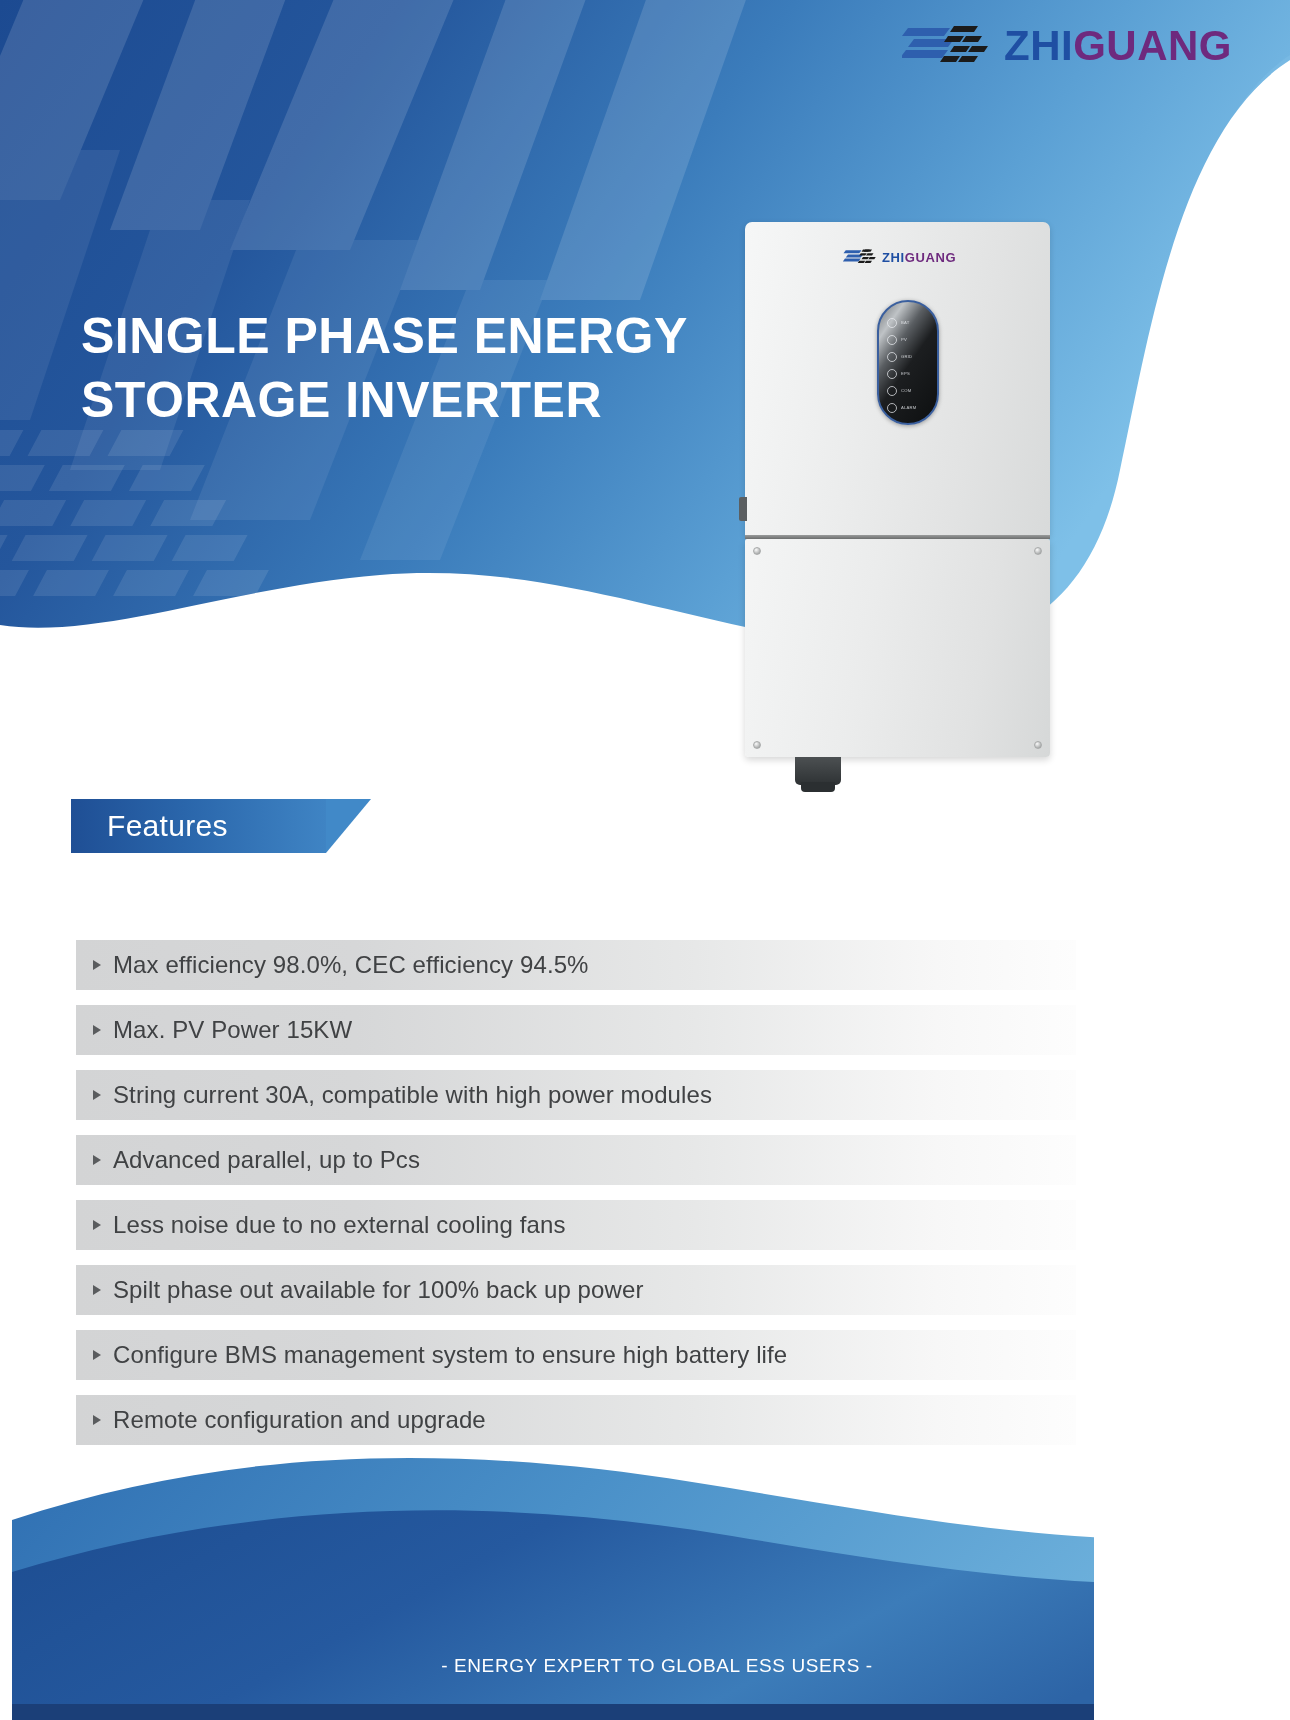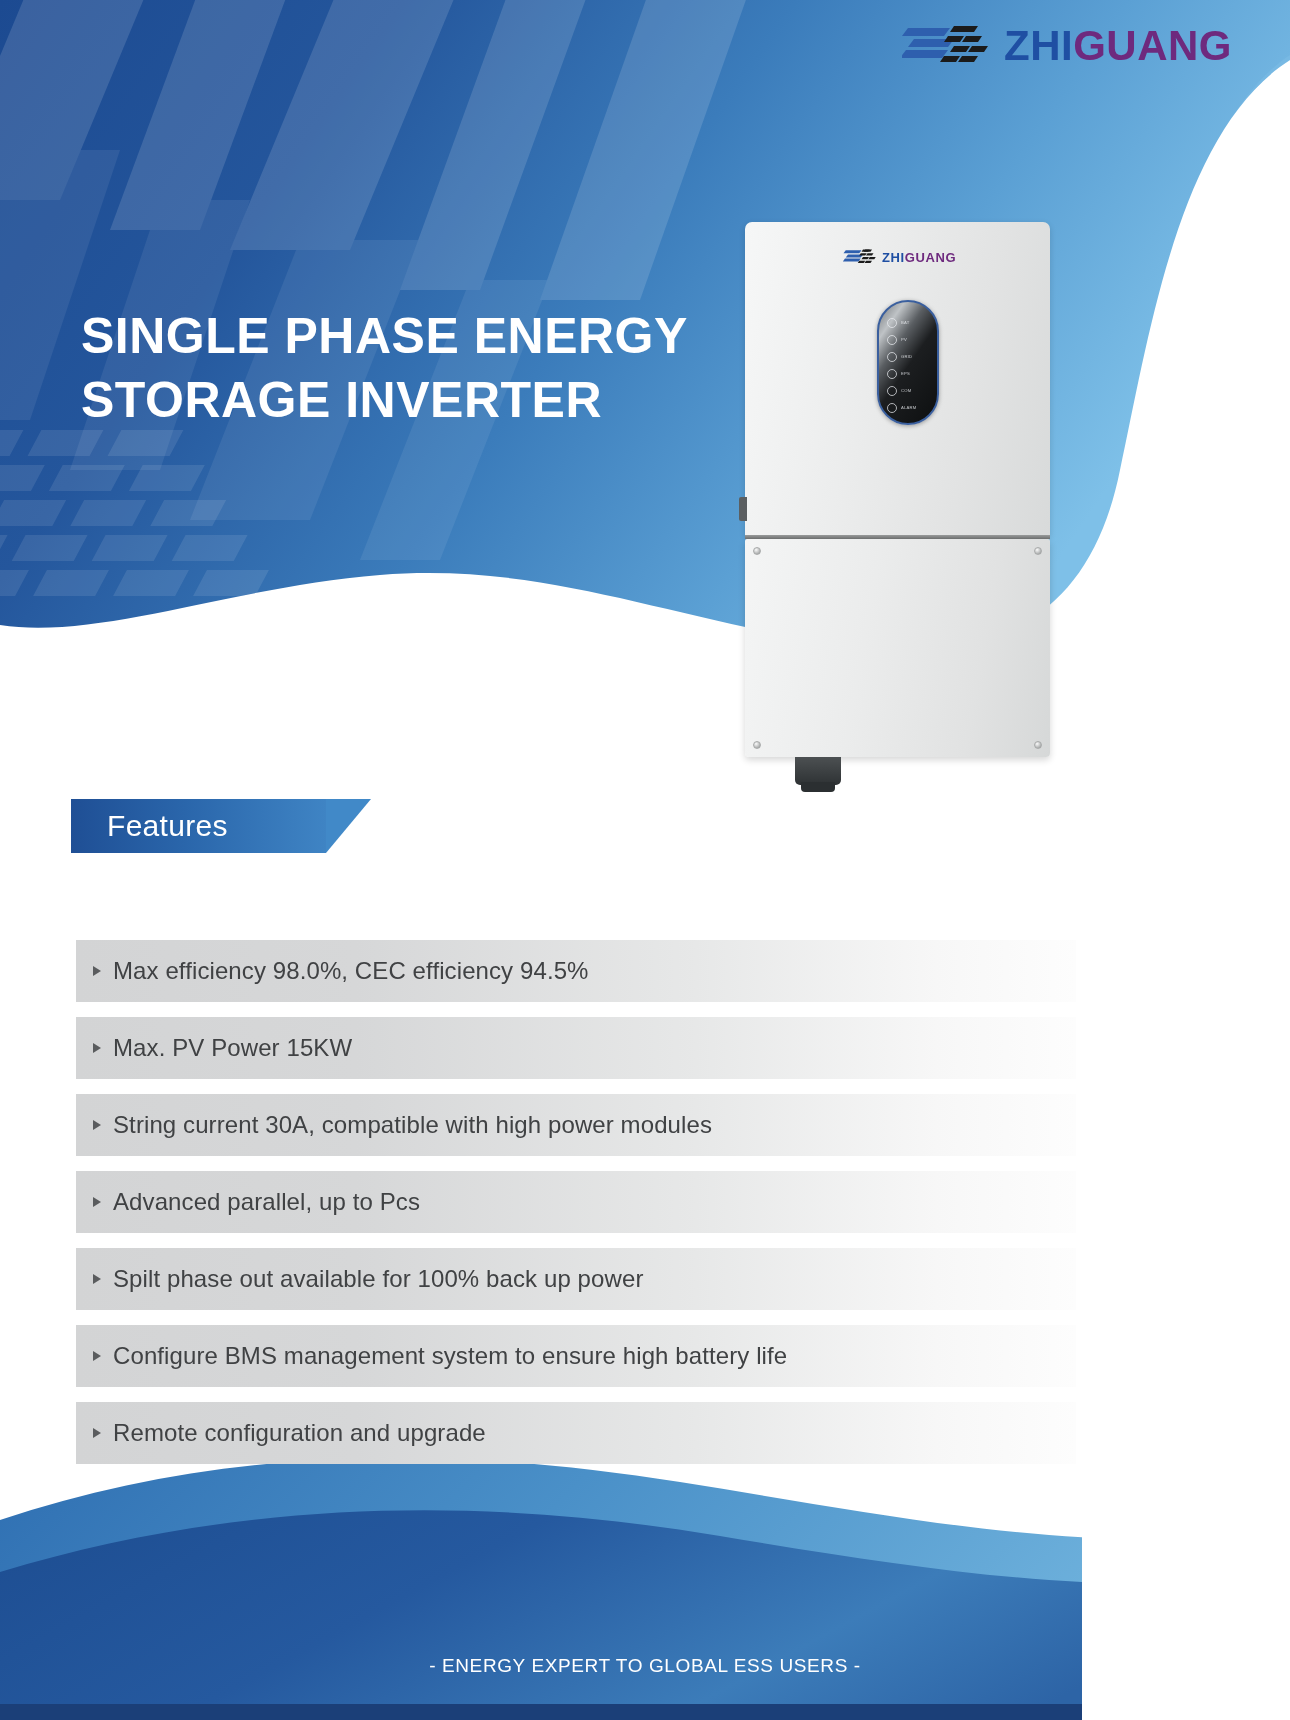--- a/index.html
+++ b/index.html
@@ -136,39 +136,39 @@
     position:absolute; left:36px; top:9px;
     font-size:30px; color:#ffffff; font-weight:normal;
     letter-spacing:0.3px; line-height:36px;
   }
 
   
   .feature-list {
     position:absolute; left:76px; top:940px; width:1000px; z-index:6;
   }
   .feature-row {
-    position:relative; height:62px; margin-bottom:15px;
+    position:relative; height:50px; margin-bottom:15px;
     background:linear-gradient(90deg,#d3d4d5 0%,#d6d7d8 28%,#e7e8e8 62%,#f7f7f7 86%,#fdfdfd 100%);
     display:flex; align-items:center;text-align:right;
   }
   .feature-bullet {
     width:0; height:0; flex:0 0 auto;
     margin-left:17px; margin-right:12px;
     border-top:5px solid transparent;
     border-bottom:5px solid transparent;
     border-left:8px solid #5a5c5e;
   }
   .feature-text {
     font-size:24px; color:#404244; letter-spacing:0.1px;
     white-space:nowrap;
   }
 
   
   .footer {
-    position:absolute; left:0; bottom:0; width:1082px; height:330px; z-index:4;
+    position:absolute; left:12px; bottom:0; width:1082px; height:330px; z-index:4;
     overflow:hidden;
   }
   .footer-text {
     position:absolute; left:0; bottom:43px; width:1290px;
     text-align:center; color:#ffffff; font-size:19px;
     letter-spacing:0.6px; z-index:7;
   }
   .footer-strip {
     position:absolute; left:0; bottom:0; width:1290px; height:16px;
     background:#1b3f78; z-index:6;
@@ -377,20 +377,24 @@
   <div class="feature-row">
     <div class="feature-bullet"></div>
     <div class="feature-text">String current 30A, compatible with high power modules</div>
   </div>
   <div class="feature-row">
     <div class="feature-bullet"></div>
     <div class="feature-text">Advanced parallel, up to Pcs</div>
   </div>
   <div class="feature-row">
     <div class="feature-bullet"></div>
+    <div class="feature-text">Less noise due to no external cooling fans</div>
+  </div>
+  <div class="feature-row">
+    <div class="feature-bullet"></div>
     <div class="feature-text">Spilt phase out available for 100% back up power</div>
   </div>
   <div class="feature-row">
     <div class="feature-bullet"></div>
     <div class="feature-text">Configure BMS management system to ensure high battery life</div>
   </div>
   <div class="feature-row">
     <div class="feature-bullet"></div>
     <div class="feature-text">Remote configuration and upgrade</div>
   </div>

